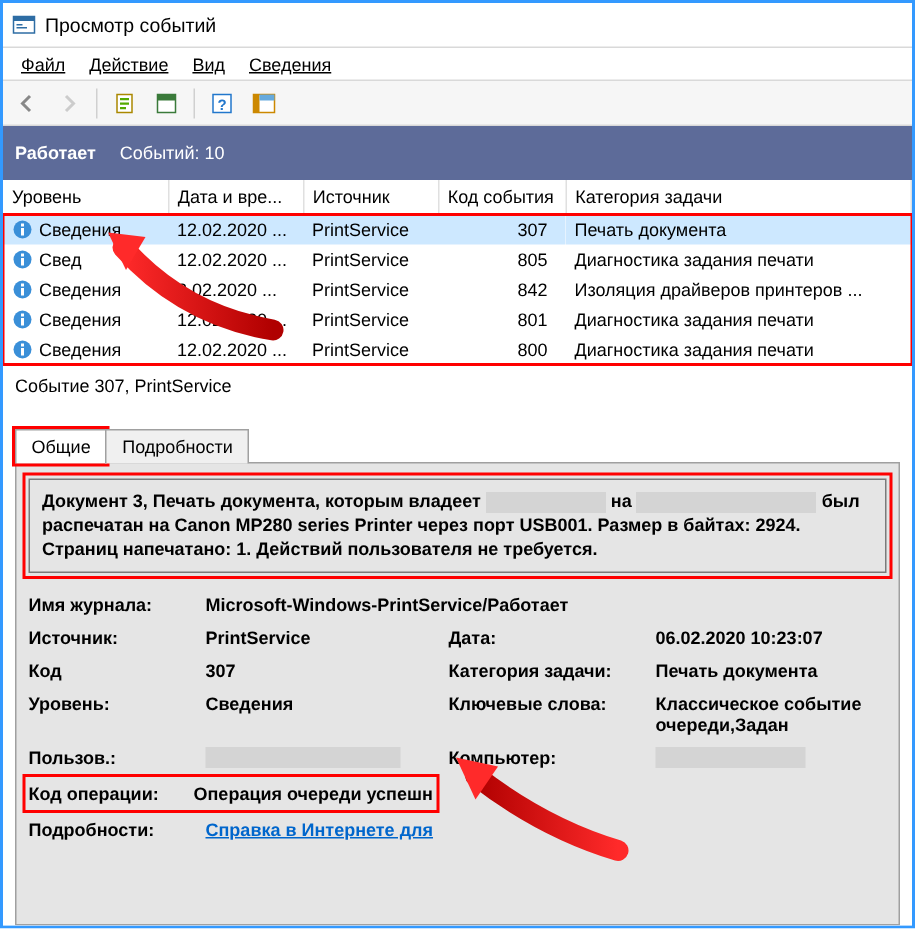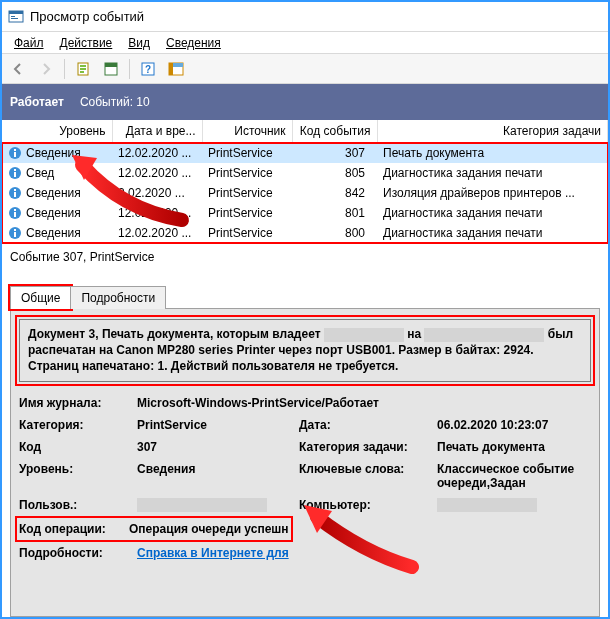--- a/index.html
+++ b/index.html
@@ -15,21 +15,21 @@
   .menu-item .u { text-decoration: underline; }
   
   .toolbar { height: 30px; display: flex; align-items: center; gap: 4px; padding: 2px 4px; border-bottom: 1px solid #d9d9d9; background: #f6f6f6; }
   .toolbar-sep { width: 1px; height: 20px; background: #d0d0d0; margin: 0 2px; }
   .tool-btn { width: 24px; height: 24px; display: flex; align-items: center; justify-content: center; border: 1px solid transparent; border-radius: 2px; }
   
   .status-row { background: #5d6b99; color: #fff; height: 36px; display: flex; align-items: center; padding: 0 8px; font-size: 12px; gap: 16px; }
   
   .table-area { border-bottom: 1px solid #b9b9b9; }
   table.events { width: 100%; border-collapse: collapse; font-size: 12px; }
-  table.events th { text-align: right; font-weight: normal; background: #fff; border-bottom: 1px solid #e0e0e0; border-right: 1px solid #e0e0e0; padding: 4px 6px; white-space: nowrap; }
+  table.events th { text-align: left; font-weight: normal; background: #fff; border-bottom: 1px solid #e0e0e0; border-right: 1px solid #e0e0e0; padding: 4px 6px; white-space: nowrap; }
   table.events td { padding: 3px 6px; border-bottom: 0; white-space: nowrap; overflow: hidden; text-overflow: ellipsis; }
   table.events tr.selected td { background: #cde8ff; }
   table.events td.right { text-align: right; padding-right: 12px; }
   .lvl-cell { display: flex; align-items: center; gap: 4px; }
   .info-i { width: 14px; height: 14px; display: inline-block; }
   
   .detail { flex: 1; padding: 6px 8px 0 8px; display: flex; flex-direction: column; background: #fff; overflow: hidden; }
   .detail-title { font-size: 12px; margin-bottom: 20px; }
   .tabs { display: flex; align-items: flex-end; height: 24px; margin-bottom: 0; }
   .tab { padding: 4px 10px; border: 1px solid #a0a0a0; border-bottom: none; background: #f0f0f0; font-size: 12px; position: relative; top: 1px; }
@@ -231,21 +231,21 @@
     <div class="tab-body">
 
       <div class="desc-box">
         <span>Документ 3, Печать документа, которым владеет </span><span class="obscured"></span><span> на </span><span class="obscured" style="min-width:120px"></span><span> был распечатан на Canon MP280 series Printer через порт USB001.  Размер в байтах: 2924. Страниц напечатано: 1. Действий пользователя не требуется.</span>
       </div>
 
       <div class="kv-table">
         <div class="lab">Имя журнала:</div>
         <div class="val" style="grid-column:2/5">Microsoft-Windows-PrintService/Работает</div>
 
-        <div class="lab">Категория:</div>
+        <div class="lab">Источник:</div>
         <div class="val">PrintService</div>
         <div class="lab">Дата:</div>
         <div class="val">06.02.2020 10:23:07</div>
 
         <div class="lab">Код</div>
         <div class="val">307</div>
         <div class="lab">Категория задачи:</div>
         <div class="val">Печать документа</div>
 
         <div class="lab">Уровень:</div>

